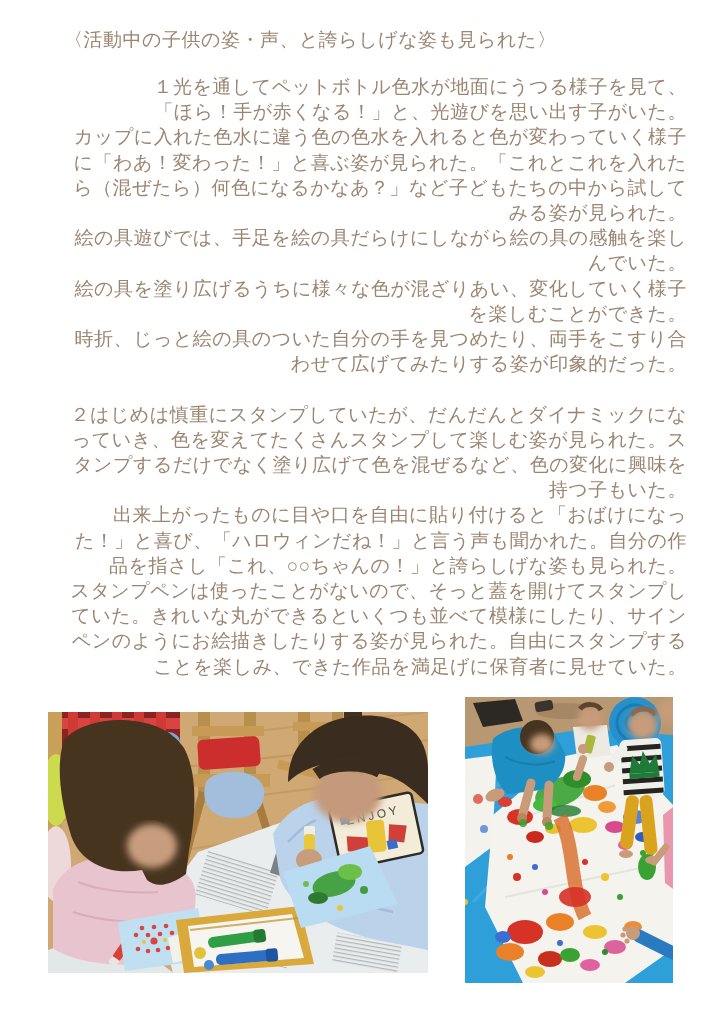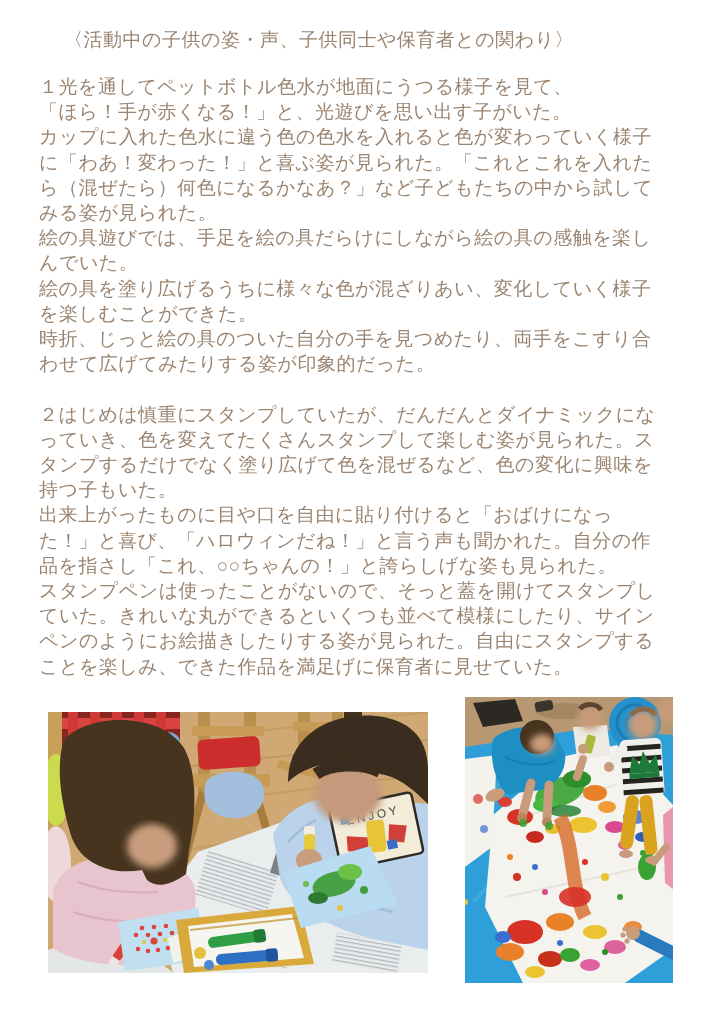--- a/index.html
+++ b/index.html
@@ -12,42 +12,43 @@
     color:#9b8470;
   }
   .title{
     position:absolute;left:64px;top:27px;
     margin:0;
     font-size:19px;font-weight:normal;
     letter-spacing:0.5px;
     white-space:pre;
   }
   .body-text{
-    position:absolute;left:39px;top:74px;
+    position:absolute;left:47px;top:74px;
     width:640px;
+    text-align:right;
   }
   .para{
     margin:0;
     font-size:19px;
     line-height:25.2px;
     letter-spacing:0.5px;
     white-space:pre;
   }
   .para.second{margin-top:25.2px;}
   .photo{position:absolute;overflow:hidden;}
   .photo svg{display:block;}
   .photo-left{left:48px;top:712px;width:380px;height:261px;}
   .photo-right{left:465px;top:697px;width:208px;height:286px;}
 </style>
 </head>
 <body>
 
 <div class="page">
 
-  <h1 class="title">〈活動中の子供の姿・声、子供同士や保育者との関わり〉</h1>
+  <h1 class="title">〈活動中の子供の姿・声、と誇らしげな姿も見られた〉</h1>
 
   <div class="body-text">
     <p class="para">１光を通してペットボトル色水が地面にうつる様子を見て、
 「ほら！手が赤くなる！」と、光遊びを思い出す子がいた。
 カップに入れた色水に違う色の色水を入れると色が変わっていく様子
 に「わあ！変わった！」と喜ぶ姿が見られた。「これとこれを入れた
 ら（混ぜたら）何色になるかなあ？」など子どもたちの中から試して
 みる姿が見られた。
 絵の具遊びでは、手足を絵の具だらけにしながら絵の具の感触を楽し
 んでいた。

